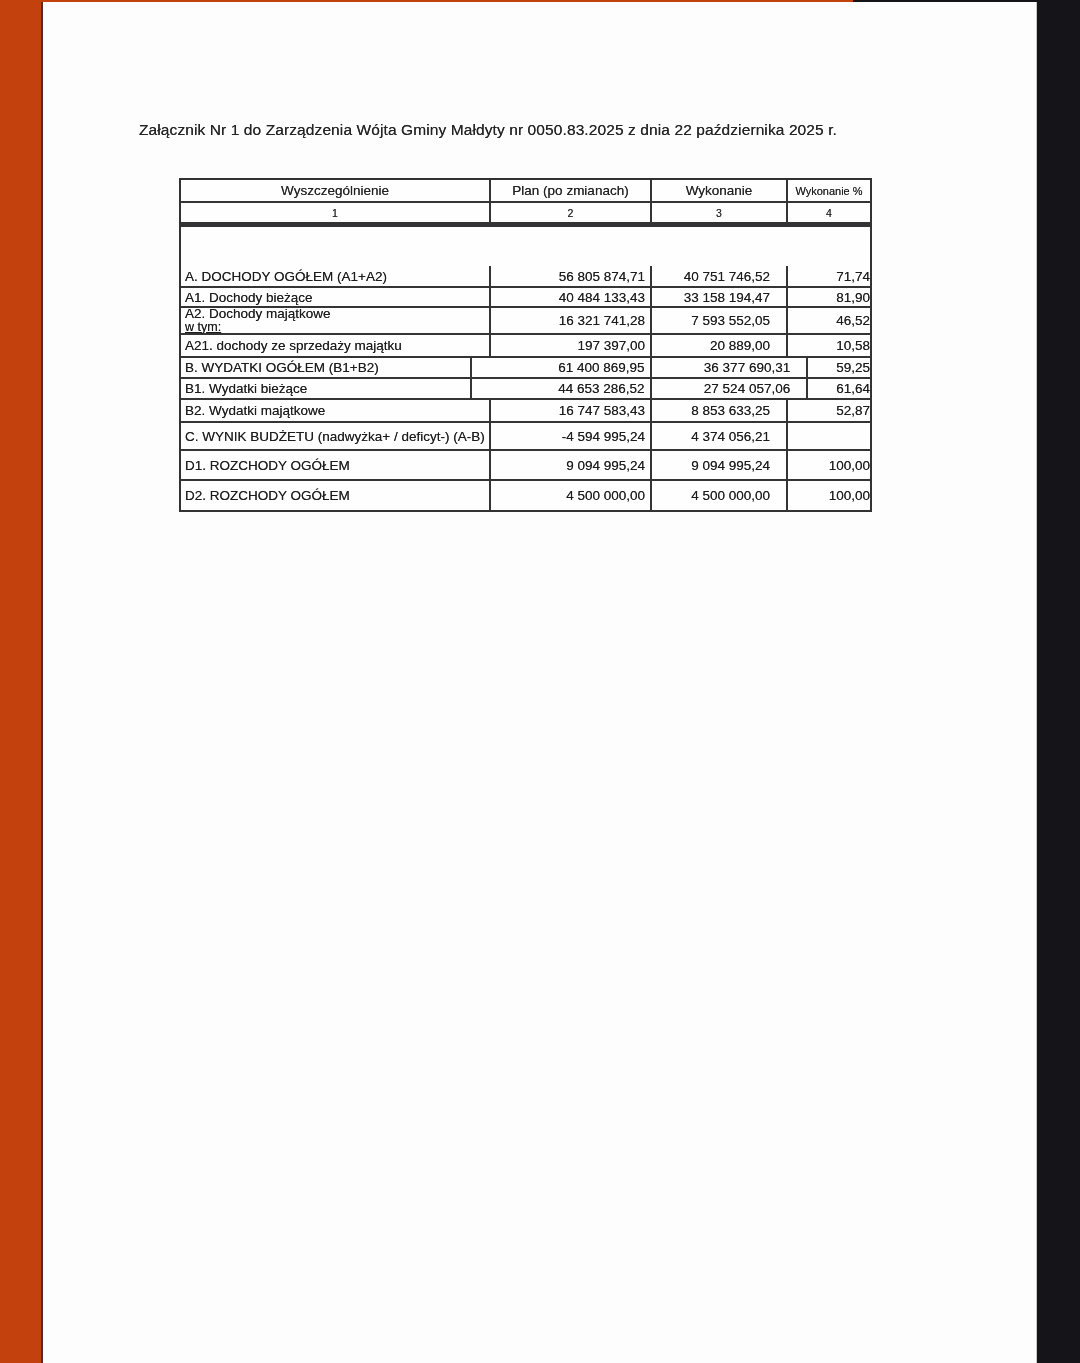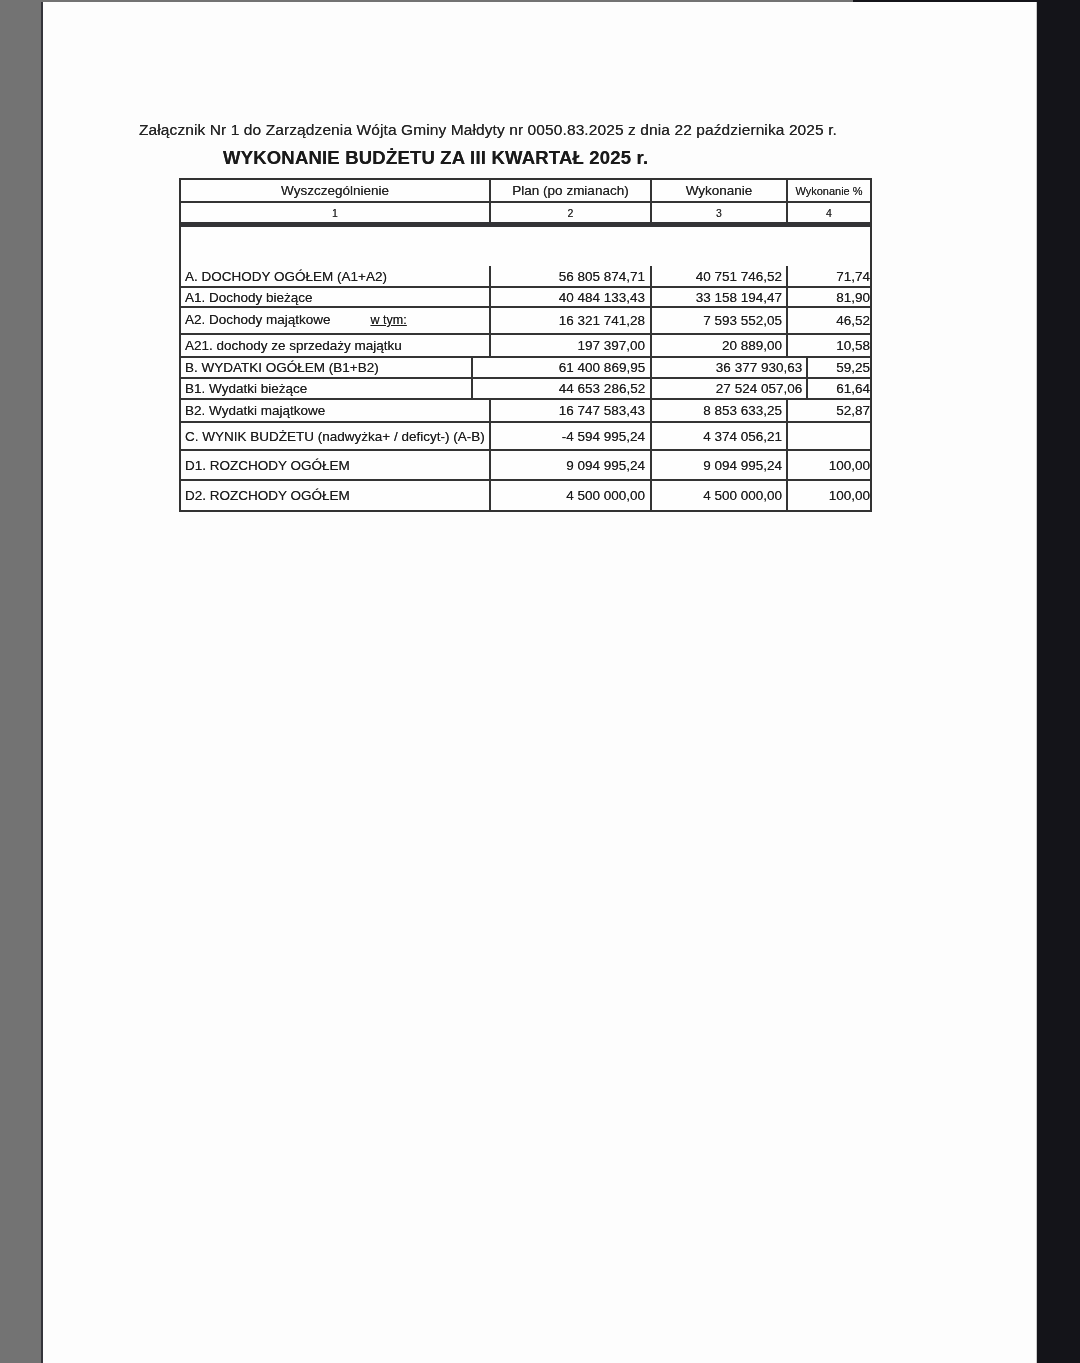--- a/index.html
+++ b/index.html
@@ -5,21 +5,21 @@
   html,body{margin:0;padding:0;}
   body{
     width:1080px;height:1363px;
     background:#141419;
     font-family:"Liberation Sans", sans-serif;
     position:relative;
     overflow:hidden;
   }
   .canvas{
     position:absolute;left:0;top:0;width:853px;height:1363px;
-    background:#737373;
+    background:#c2410c;
   }
   .page{
     position:absolute;
     left:41px;top:2px;width:996px;height:1361px;
     background:#fdfdfd;
     border-left:2px solid #35353b;
     border-right:1px solid #c9c9c9;
     box-sizing:border-box;
     color:#1d1d1d;
   }
@@ -59,49 +59,48 @@
   .tr:last-child{border-bottom:none;}
   .td{
     box-sizing:border-box;
     height:100%;
     display:flex;
     align-items:center;
     text-shadow:0 0 0.4px #555;
   }
   .c1{width:310px;border-right:2px solid #343434;padding:1px 4px;}
   .c2{width:161px;border-right:2px solid #343434;justify-content:flex-end;padding-right:5px;}
-  .c3{width:136px;border-right:2px solid #343434;justify-content:flex-end;padding-right:4px;}
+  .c3{width:136px;border-right:2px solid #343434;justify-content:flex-end;padding-right:16px;}
   .c4{flex:1;justify-content:flex-end;}
   .thead{height:23px;font-size:13.5px;color:#222;}
   .thead .td{justify-content:center;padding:4px;}
   .thead .c4{font-size:11px;}
   .tnums{height:19px;font-size:10.5px;border-bottom:none;color:#2a2a2a;}
   .tnums .td{justify-content:center;padding:0;}
   .sep{height:5px;background:#333336;}
   .datarow{font-size:13.5px;color:#1c1c1c;}
   .datarow .c2,.datarow .c3,.datarow .c4{font-variant-numeric:tabular-nums;}
   .h22{height:22px;margin-top:39px;}
   .h20{height:20px;}
   .h27{height:27px;}
   .h23{height:23px;}
   .h21{height:21px;gap:28px;}
   .h28{height:28px;}
   .h30{height:30px;}
   .h29{height:29px;border-radius:10px;}
-  .label-stack{display:flex;justify-content:space-between;align-items:flex-start;line-height:12.5px;gap:40px;}
+  .label-stack{display:flex;flex-direction:column;justify-content:space-between;align-items:flex-start;line-height:12.5px;}
   .label-stack .sub{font-size:12.5px;text-decoration:underline;}
 </style>
 </head>
 <body>
 
 <div class="canvas">
   <div class="page">
 
     <div class="attachment-line">Załącznik Nr 1 do Zarządzenia Wójta Gminy Małdyty nr 0050.83.2025 z dnia 22 października 2025 r.</div>
-    <div class="doc-title">WYKONANIE BUDŻETU ZA III KWARTAŁ 2025 r.</div>
 
     <div class="budget-table">
 
       <div class="tr thead">
         <div class="td c1">Wyszczególnienie</div>
         <div class="td c2">Plan (po zmianach)</div>
         <div class="td c3">Wykonanie</div>
         <div class="td c4">Wykonanie %</div>
       </div>
 
@@ -143,21 +142,21 @@
       <div class="tr datarow h23">
         <div class="td c1">A21. dochody ze sprzedaży majątku</div>
         <div class="td c2">197 397,00</div>
         <div class="td c3">20 889,00</div>
         <div class="td c4">10,58</div>
       </div>
 
       <div class="tr datarow h21">
         <div class="td c1">B. WYDATKI OGÓŁEM (B1+B2)</div>
         <div class="td c2">61 400 869,95</div>
-        <div class="td c3">36 377 930,63</div>
+        <div class="td c3">36 377 690,31</div>
         <div class="td c4">59,25</div>
       </div>
 
       <div class="tr datarow h21">
         <div class="td c1">B1. Wydatki bieżące</div>
         <div class="td c2">44 653 286,52</div>
         <div class="td c3">27 524 057,06</div>
         <div class="td c4">61,64</div>
       </div>
 

